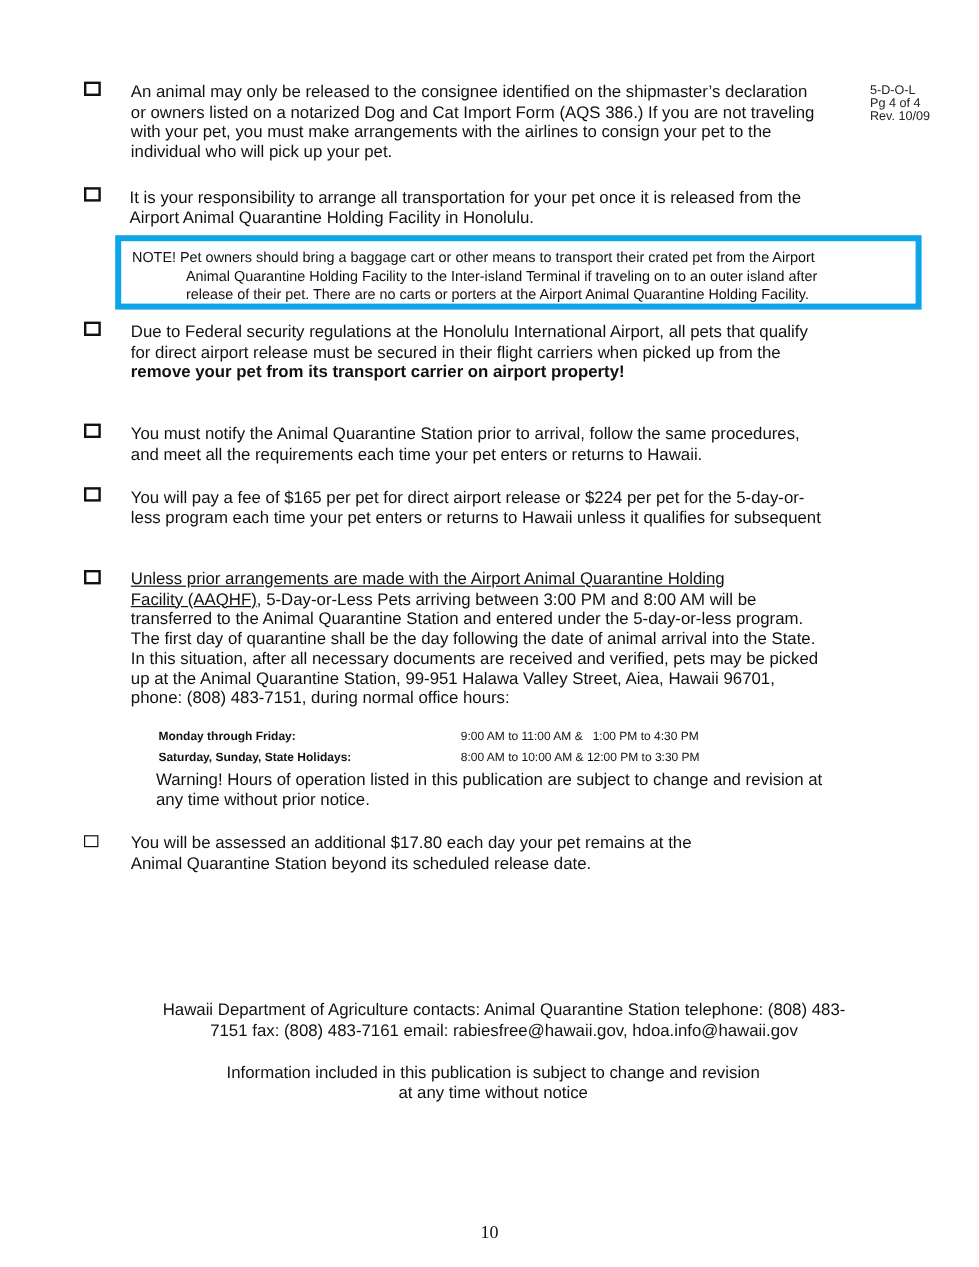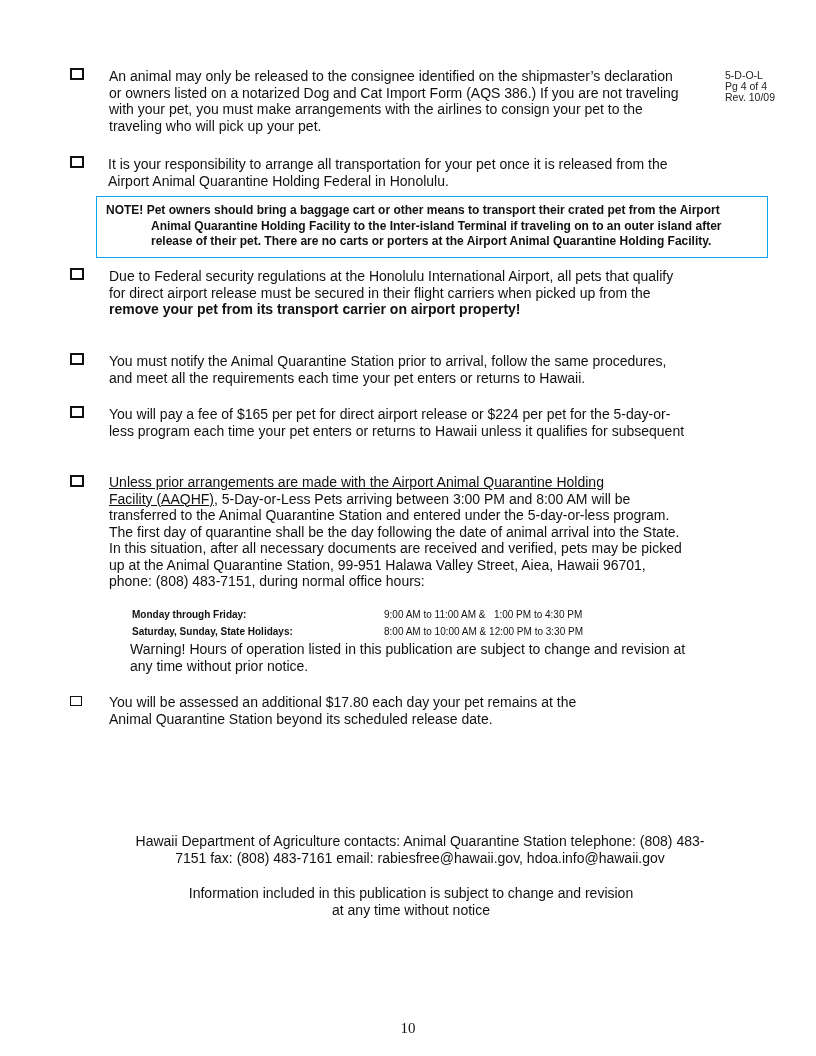--- a/index.html
+++ b/index.html
@@ -4,21 +4,21 @@
 <style>
   html, body { margin: 0; padding: 0; background: #ffffff; }
   body { width: 816px; height: 1056px; position: relative; overflow: hidden;
          font-family: "Liberation Sans", sans-serif; color: #111; }
   .abs { position: absolute; }
   .txt { font-size: 14px; line-height: 16.5px; }
   .cb { position: absolute; width: 10px; height: 8px; border: 2px solid #111; box-sizing: content-box; }
   .cb.thin { border-width: 1.5px; width: 10px; height: 8px; }
   .hdr { font-size: 10.5px; line-height: 11px; color: #222; }
   .note { position: absolute; left: 96px; top: 196px; width: 672px; height: 62px;
-          border: 1px solid #0ea5e9; box-sizing: border-box; font-weight: bold; }
+          border: 5px solid #0ea5e9; box-sizing: border-box; }
   .note-text { font-size: 12px; line-height: 15.5px; position: absolute; left: 9px; top: 6px; width: 660px; }
   .note-text .label { }
   .note-text .indent { display: block; padding-left: 45px; }
   .u { text-decoration: underline; }
   .b { font-weight: bold; }
   .hours-row { position: absolute; font-size: 10px; line-height: 16.5px; }
   .center { text-align: center; }
   .pagenum { font-family: "Liberation Serif", serif; font-size: 15px; }
 </style>
 </head>
@@ -28,27 +28,27 @@
   <div>5-D-O-L</div>
   <div>Pg 4 of 4</div>
   <div>Rev. 10/09</div>
 </div>
 
 <div class="cb" style="left:70px; top:68px;"></div>
 <div class="abs txt" style="left:109px; top:68px;">
   <div>An animal may only be released to the consignee identified on the shipmaster’s declaration</div>
   <div>or owners listed on a notarized Dog and Cat Import Form (AQS 386.)  If you are not traveling</div>
   <div>with your pet, you must make arrangements with the airlines to consign your pet to the</div>
-  <div>traveling who will pick up your pet.</div>
+  <div>individual who will pick up your pet.</div>
 </div>
 
 <div class="cb" style="left:70px; top:156px;"></div>
 <div class="abs txt" style="left:108px; top:156px;">
   <div>It is your responsibility to arrange all transportation for your pet once it is released from the</div>
-  <div>Airport Animal Quarantine Holding Federal in Honolulu.</div>
+  <div>Airport Animal Quarantine Holding Facility in Honolulu.</div>
 </div>
 
 <div class="note">
   <div class="note-text">
     <span class="label">NOTE!</span><span> Pet owners should bring a baggage cart or other means to transport their crated pet from the Airport</span>
     <span class="indent">Animal Quarantine Holding Facility to the Inter-island Terminal if traveling on to an outer island after</span>
     <span class="indent">release of their pet. There are no carts or porters at the Airport Animal Quarantine Holding Facility.</span>
   </div>
 </div>
 

